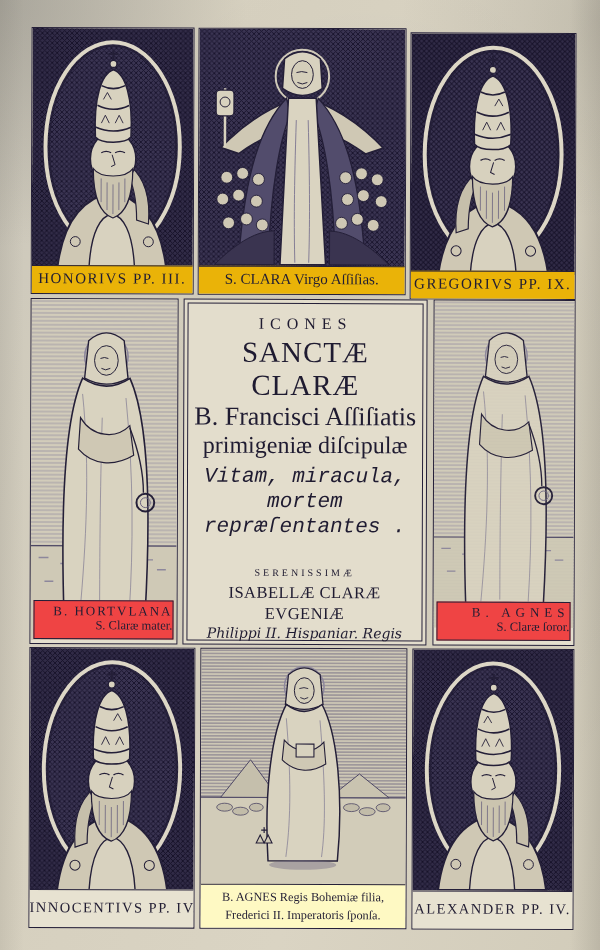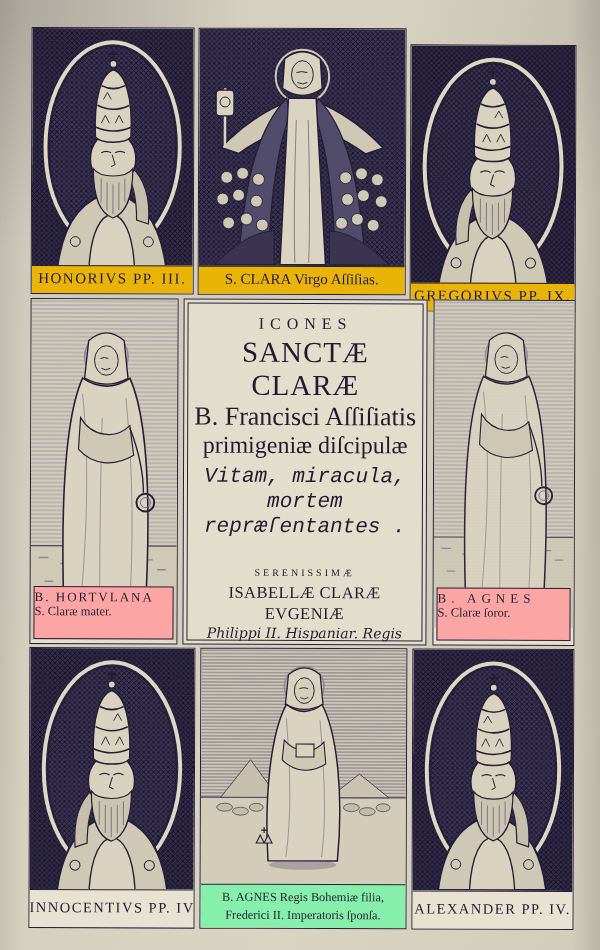--- a/index.html
+++ b/index.html
@@ -21,54 +21,54 @@
   .strip{
     position:absolute;left:0;right:0;bottom:0;height:27px;
     border-top:1.6px solid #241f38;background:#eab308;
     text-align:center;line-height:25px;font-size:15px;color:#211d33;
     white-space:nowrap;
   }
   .strip.sp{letter-spacing:1.5px;}
   
   .capbox{
     position:absolute;left:3px;right:3px;bottom:4px;
-    border:1.3px solid #241f38;background:#fca5a5;
-    text-align:left;color:#211d33;padding:2px 0 20px;
+    border:1.3px solid #241f38;background:#ef4444;
+    text-align:right;color:#211d33;padding:2px 0 6px;
   }
   .capbox .l1{font-size:13px;letter-spacing:2px;line-height:15px;}
   .capbox .l1.wide{letter-spacing:5px;}
   .capbox .l2{font-size:12.5px;line-height:14px;}
   
   .strip2{
     position:absolute;left:0;right:0;bottom:0;height:37px;
     border-top:1.6px solid #241f38;background:#e7e2d1;
     text-align:center;line-height:35px;font-size:14.5px;letter-spacing:1.5px;color:#211d33;white-space:nowrap;
   }
   .strip3{
     position:absolute;left:0;right:0;bottom:0;height:44px;
-    border-top:1.6px solid #241f38;background:#86efac;
+    border-top:1.6px solid #241f38;background:#fef9c3;
     text-align:center;color:#211d33;padding-top:3px;box-sizing:border-box;
   }
   .strip3 div{font-size:12.3px;line-height:18px;white-space:nowrap;}
   
   .panel-title{background:#e3ddcc;}
   .tp-inner{position:absolute;inset:3px;border:1px solid #241f38;text-align:center;color:#1f1b31;}
   .t-icones{font-size:16px;line-height:24px;letter-spacing:6px;margin-top:8px;}
   .t-main{font-size:29px;line-height:33px;letter-spacing:1px;}
   .t-sub1{font-size:26px;line-height:30px;}
   .t-sub2{font-size:24px;line-height:27px;}
   .t-motto{font-style:italic;font-size:21px;line-height:25px;font-family:Liberation Mono, monospace;}
   .mt4{margin-top:5px;}
   .t-ded1{font-size:10px;line-height:19px;letter-spacing:3px;margin-top:24px;}
   .t-ded2{font-size:16.5px;line-height:21px;letter-spacing:.5px;}
   .t-dedi{font-style:italic;font-size:14px;line-height:19px;font-family:"DejaVu Serif",serif;}
   
   .p-honorius{left:0;top:0;width:163px;height:267px;}
   .p-clara{left:167px;top:0;width:208px;height:267px;}
-  .p-gregorius{left:379px;top:16px;width:166px;height:267px;}
+  .p-gregorius{left:379px;top:4px;width:166px;height:267px;}
   .p-hortulana{left:0;top:271px;width:148px;height:346px;}
   .p-title{left:153px;top:271px;width:244px;height:346px;}
   .p-agnessoror{left:403px;top:271px;width:142px;height:346px;}
   .p-innocent{left:0;top:620px;width:166px;height:281px;}
   .p-agnesboh{left:171px;top:620px;width:207px;height:281px;}
   .p-alexander{left:383px;top:620px;width:162px;height:281px;}
 </style>
 </head>
 <body>
 

